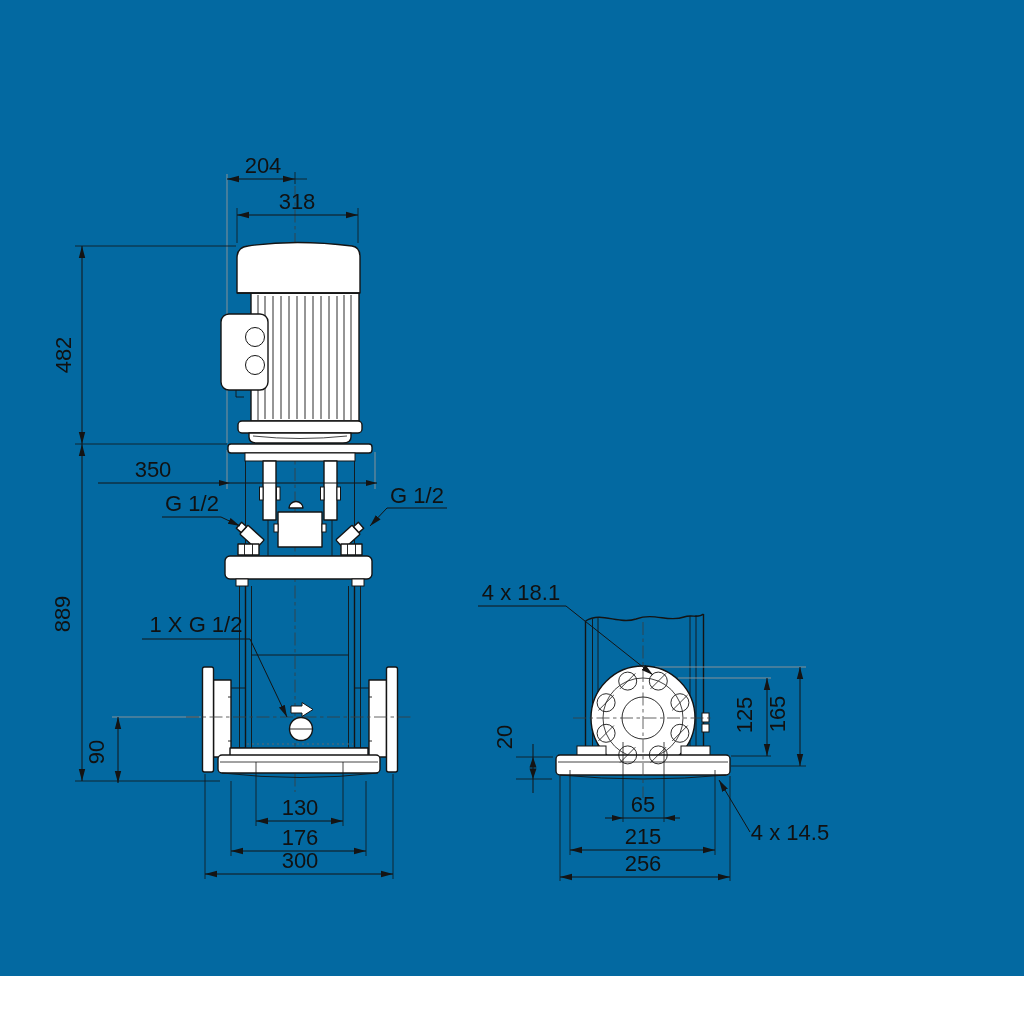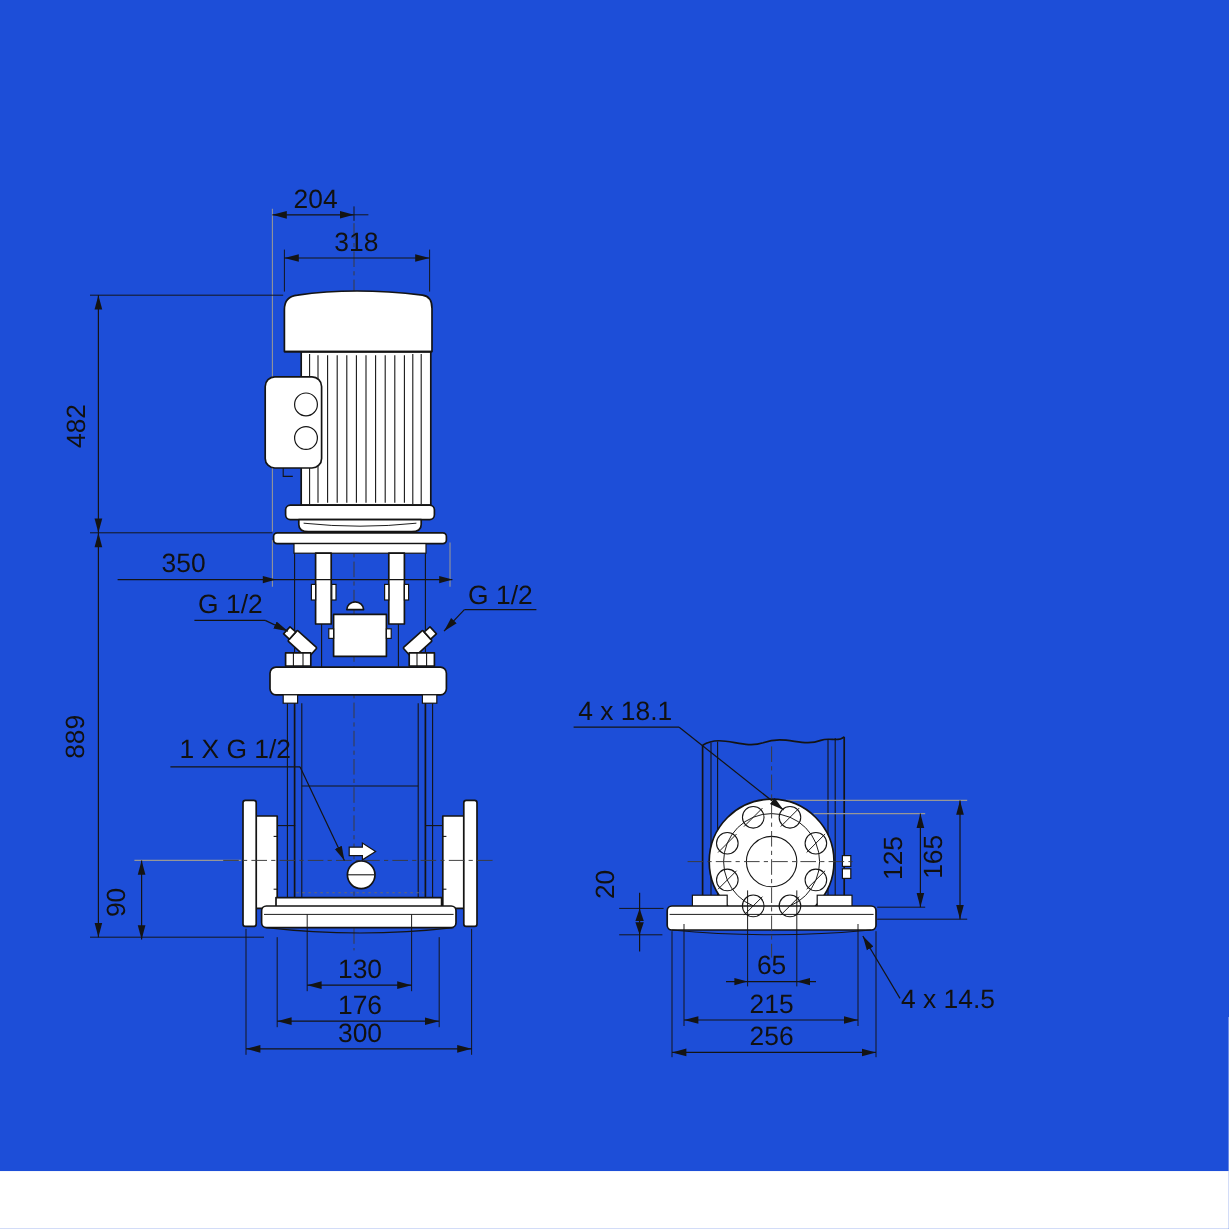--- a/index.html
+++ b/index.html
@@ -1,16 +1,16 @@
 <!DOCTYPE html>
 <html><head>
 <meta charset="utf-8">
 <style>
   html,body{margin:0;padding:0;background:#ffffff;}
-  .stage{width:1024px;height:976px;position:relative;background:#1d4ed8;}
+  .stage{width:1024px;height:976px;position:relative;background:#0369a1;}
   svg{display:block;}
   
   .o  {stroke:#141414;fill:none;stroke-width:1.4px;stroke-linejoin:round;}
   .t  {stroke:#141414;fill:none;stroke-width:0.9px;}
   .w  {fill:#ffffff;stroke:#141414;stroke-width:1.4px;stroke-linejoin:round;}
   .wt {fill:#ffffff;stroke:#141414;stroke-width:1px;}
   .d  {stroke:#141414;fill:none;stroke-width:1px;}
   .e  {stroke:#141414;fill:none;stroke-width:0.8px;}
   .g  {stroke:#979797;fill:none;stroke-width:0.9px;}
   .cl {stroke:#3c3c3c;fill:none;stroke-width:0.8px;stroke-dasharray:13 3.5 3.5 3.5;}

